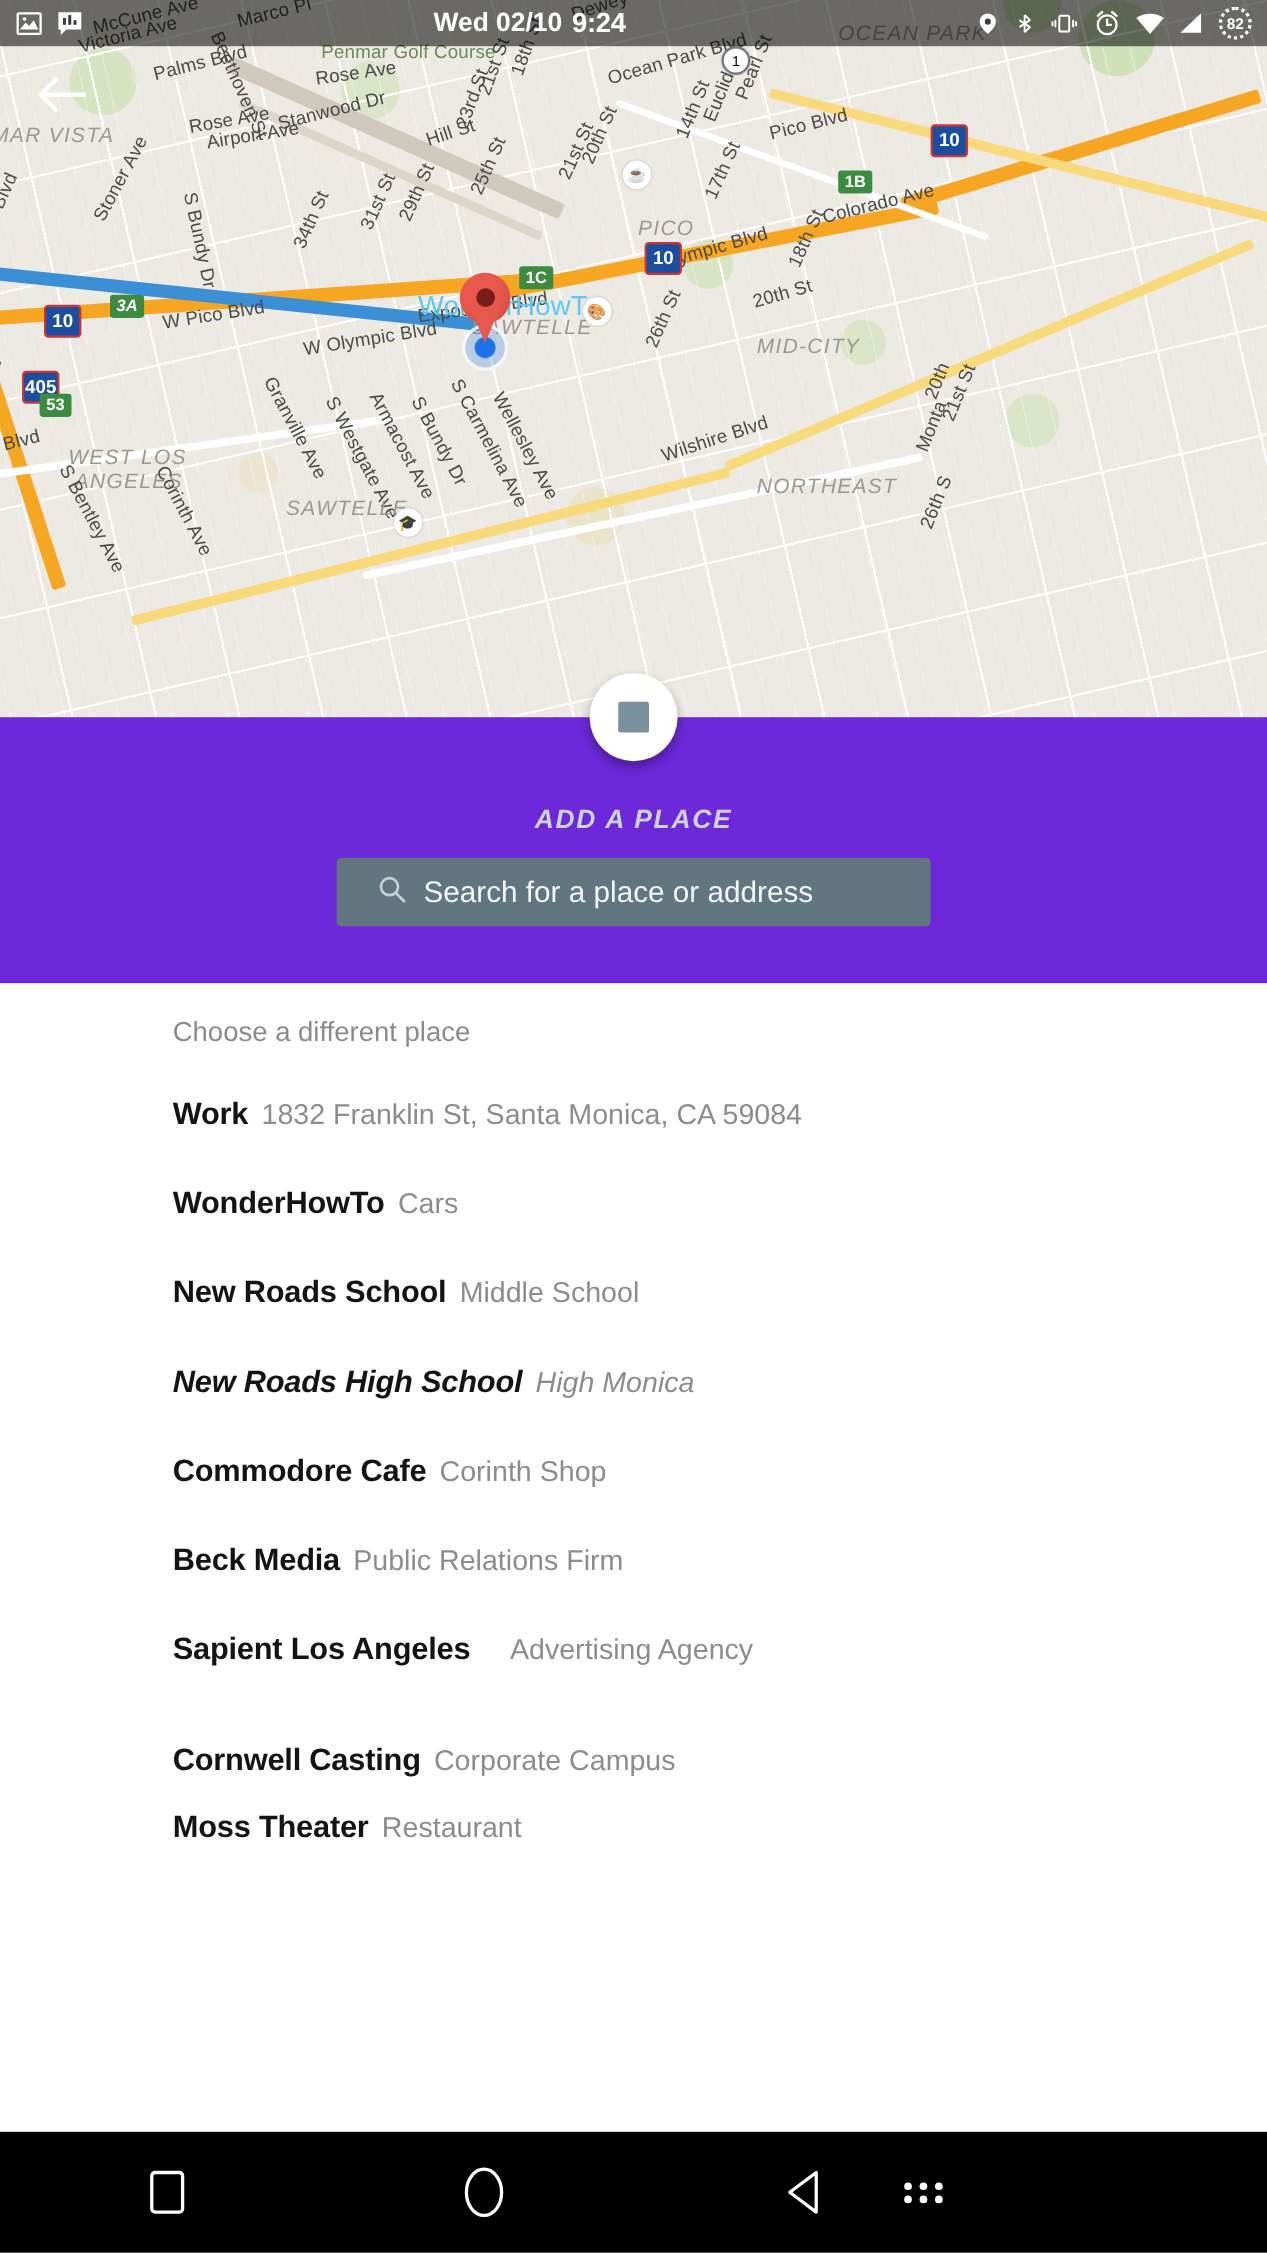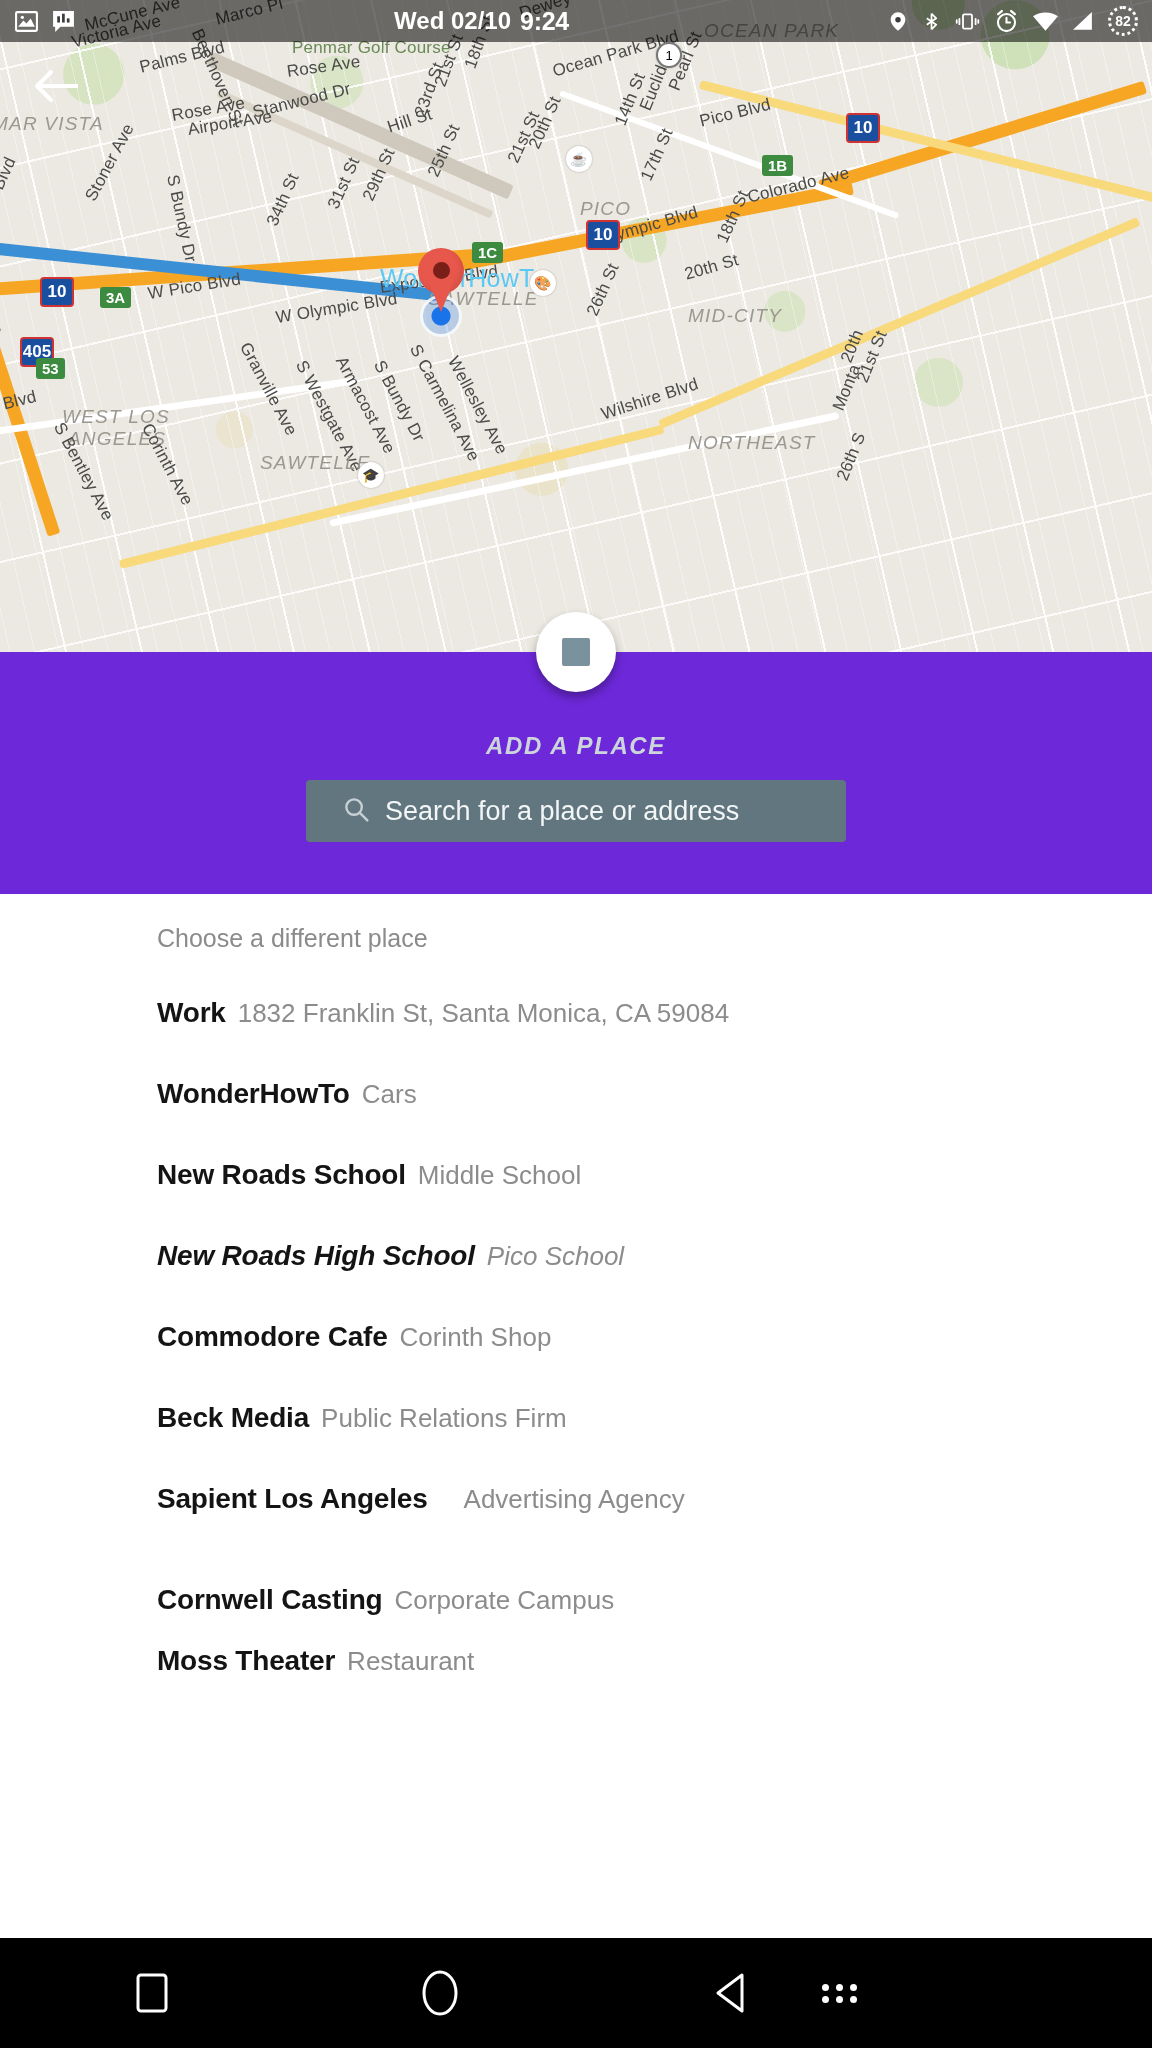--- a/index.html
+++ b/index.html
@@ -207,21 +207,21 @@
     <div class="road road-white" style="left:-20px; top:430px; width:380px; transform:rotate(-8deg); height:7px;"></div>
     <div class="road road-white" style="left:330px; top:520px; width:520px; transform:rotate(-12deg); height:7px;"></div>
     <div class="road road-white" style="left:560px; top:90px; width:360px; transform:rotate(20deg); height:6px;"></div>
 
     <div class="mlabel" style="left:85px;  top:16px;  transform:rotate(-14deg);">McCune Ave</div>
     <div class="mlabel" style="left:72px;  top:33px;  transform:rotate(-14deg);">Victoria Ave</div>
     <div class="mlabel" style="left:216px; top:10px;  transform:rotate(-14deg);">Marco Pl</div>
     <div class="mlabel" style="left:196px; top:20px;  transform:rotate(66deg);">Beethoven St</div>
     <div class="mlabel park" style="left:292px; top:38px;">Penmar Golf Course</div>
     <div class="mlabel" style="left:520px; top:4px;   transform:rotate(-18deg);">Dewey St</div>
-    <div class="mlabel area" style="left:704px; top:20px;">OCEAN PARK</div>
+    <div class="mlabel area" style="left:762px; top:20px;">OCEAN PARK</div>
     <div class="mlabel" style="left:140px; top:58px;  transform:rotate(-14deg);">Palms Blvd</div>
     <div class="mlabel" style="left:287px; top:62px;  transform:rotate(-8deg);">Rose Ave</div>
     <div class="mlabel" style="left:172px; top:106px; transform:rotate(-10deg);">Rose Ave</div>
     <div class="mlabel" style="left:253px; top:103px; transform:rotate(-14deg);">Stanwood Dr</div>
     <div class="mlabel" style="left:188px; top:120px; transform:rotate(-9deg);">Airport Ave</div>
     <div class="mlabel area" style="left:-8px;  top:113px;">MAR VISTA</div>
     <div class="mlabel" style="left:172px; top:165px; transform:rotate(78deg);">S Bundy Dr</div>
     <div class="mlabel" style="left:90px;  top:190px; transform:rotate(-62deg);">Stoner Ave</div>
     <div class="mlabel" style="left:388px; top:118px; transform:rotate(-18deg);">Hill St</div>
     <div class="mlabel" style="left:420px; top:106px; transform:rotate(-70deg);">23rd St</div>
@@ -270,21 +270,21 @@
     <div class="mlabel" style="left:862px; top:372px; transform:rotate(-68deg);">21st St</div>
     <div class="mlabel" style="left:842px; top:470px; transform:rotate(-68deg);">26th S</div>
     <div class="mlabel" style="left:-12px; top:66px; transform:rotate(-66deg);">e</div>
     <div class="mlabel" style="left:-10px; top:196px; transform:rotate(-66deg);">al Blvd</div>
     <div class="mlabel" style="left:-10px; top:332px; transform:rotate(-66deg);">ve</div>
 
     <div class="shield blue" style="left:40px;  top:277px;">10</div>
     <div class="shield blue" style="left:20px;  top:337px;">405</div>
     <div class="shield blue" style="left:586px; top:220px;">10</div>
     <div class="shield blue" style="left:846px; top:113px;">10</div>
-    <div class="exitbox" style="left:100px; top:287px;">3A</div>
+    <div class="exitbox" style="left:100px; top:268px;font-style:italic;">3A</div>
     <div class="exitbox" style="left:36px;  top:358px;">53</div>
     <div class="exitbox" style="left:472px; top:242px;">1C</div>
     <div class="exitbox" style="left:762px; top:155px;">1B</div>
     <div class="poi-dot" style="left:656px; top:42px; border:2px solid #777; font-size:13px;">1</div>
 
     <div class="poi-dot" style="left:566px; top:146px;">☕</div>
     <div class="poi-dot" style="left:530px; top:270px;">🎨</div>
     <div class="poi-dot" style="left:358px; top:462px;">🎓</div>
 
     <div class="bluedot"></div>
@@ -394,21 +394,21 @@
     <div class="place-row" style="top:184px;">
       <span class="place-name">WonderHowTo</span>
       <span class="place-sub">Cars</span>
     </div>
     <div class="place-row" style="top:265px;">
       <span class="place-name">New Roads School</span>
       <span class="place-sub">Middle School</span>
     </div>
     <div class="place-row" style="top:346px;font-style:italic;">
       <span class="place-name">New Roads High School</span>
-      <span class="place-sub">Pico School</span>
+      <span class="place-sub">High Monica</span>
     </div>
     <div class="place-row" style="top:427px;">
       <span class="place-name">Commodore Cafe</span>
       <span class="place-sub">Corinth Shop</span>
     </div>
     <div class="place-row" style="top:508px;">
       <span class="place-name">Beck Media</span>
       <span class="place-sub">Public Relations Firm</span>
     </div>
     <div class="place-row" style="top:589px;gap:36px;">

